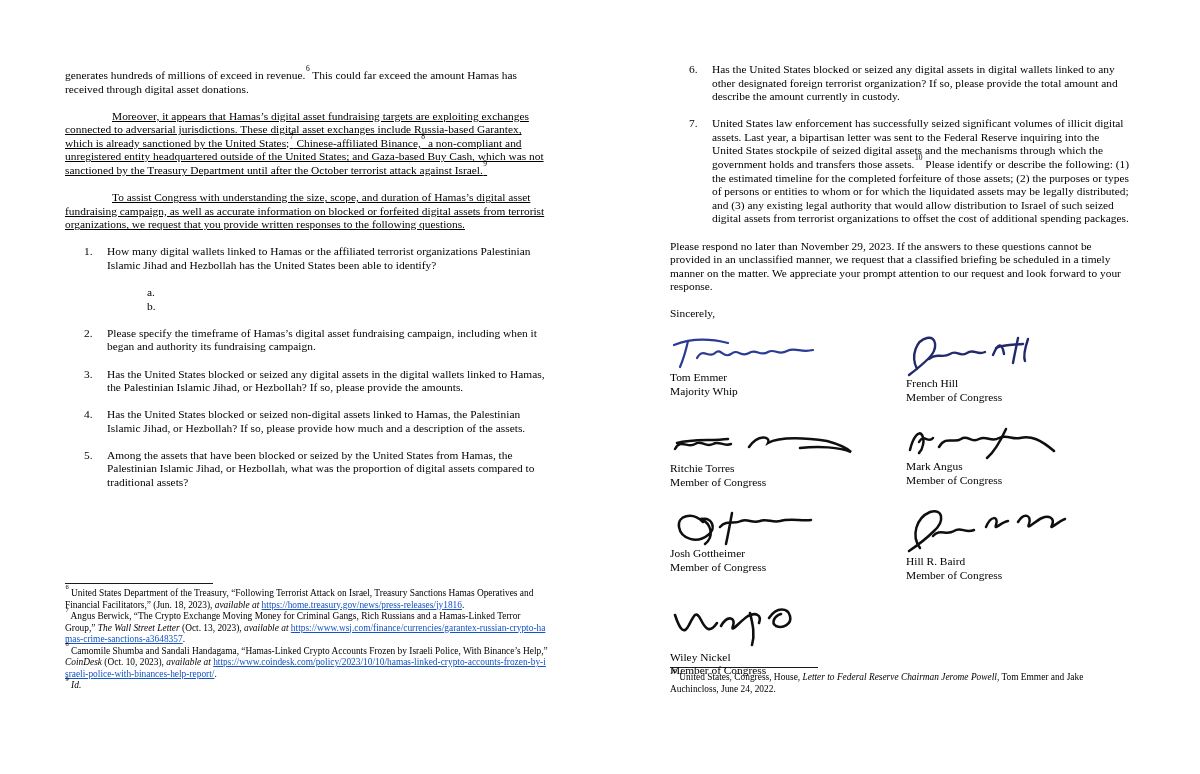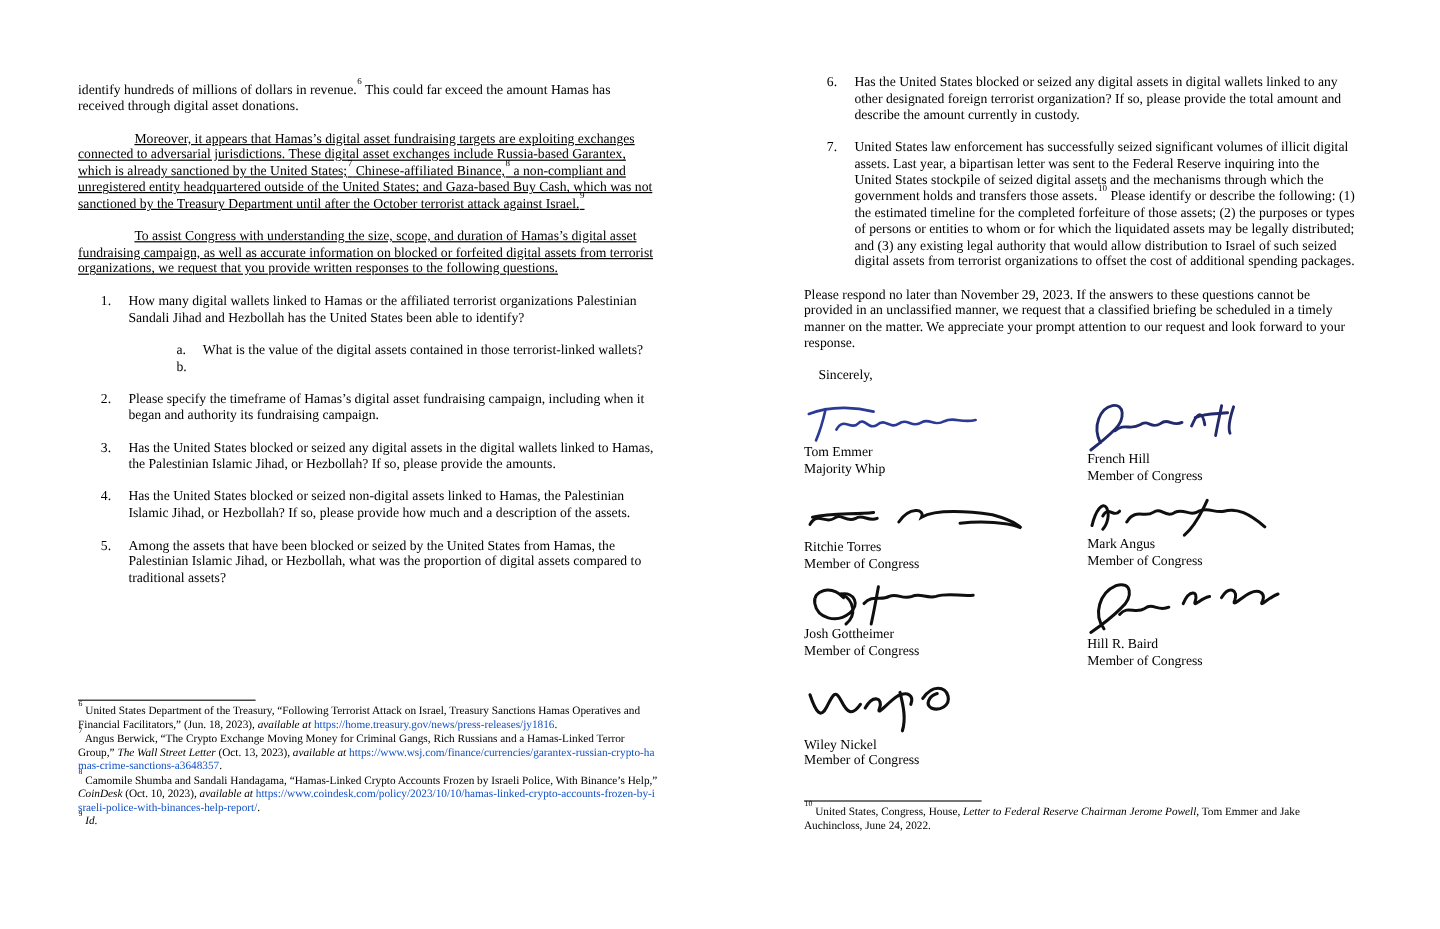--- a/index.html
+++ b/index.html
@@ -20,53 +20,52 @@
   .q{display:flex;margin:0 0 13.5px 0;padding-left:19px;}
   .qnum{width:23px;flex:none;}
   .qbody{flex:1;}
   .subs{margin-top:13.5px;}
   .sub{display:flex;padding-left:40px;}
   .subnum{width:22px;flex:none;}
   .subbody{flex:1;}
 
   sup{font-size:7.5px;line-height:0;position:relative;top:-3.5px;margin-left:0.5px;}
 
-  .link{color:#1352c4;word-break:break-all;cursor:pointer;}
+  .link{color:#1352c4;text-decoration:underline;word-break:break-all;cursor:pointer;}
 
   .fnblock{position:absolute;left:0;width:100%;font-size:9.4px;line-height:11.5px;}
   #page1 .fnblock{top:514px;}
   #page2 .fnblock{top:604px;}
   .fnrule{width:148px;border-top:1.3px solid #1a1a1a;margin:0 0 4px 0;}
   .fn{margin:0;}
   .fn sup{font-size:6.5px;top:-3px;}
 
   .closing{margin:0 0 13.5px 0;}
-  .sincerely{margin:0 0 2px 12px;}
+  .sincerely{margin:0 0 2px 0;}
 
-  .sig-grid{display:grid;grid-template-columns:236px 1fr;row-gap:8px;margin-top:14px;}
+  .sig-grid{display:grid;grid-template-columns:236px 1fr;row-gap:20px;margin-top:14px;}
   .sig-cell{position:relative;}
   .sig-svg{display:block;overflow:visible;margin:0 0 2px 0;}
   .signer-name,.signer-title{margin:0;}
 </style>
 </head>
 <body>
 
 <div class="page" id="page1">
   <div>
-      <div class="para"><span>identify hundreds of millions of dollars in revenue.</span><sup>6</sup><span> This could far exceed the amount Hamas has received through digital asset donations.</span></div>
+      <div class="para"><span>generates hundreds of millions of exceed in revenue.</span><sup>6</sup><span> This could far exceed the amount Hamas has received through digital asset donations.</span></div>
       <div class="para indent"><span>Moreover, it appears that Hamas’s digital asset fundraising targets are exploiting exchanges connected to adversarial jurisdictions. These digital asset exchanges include Russia-based Garantex, which is already sanctioned by the United States;</span><sup>7</sup><span> Chinese-affiliated Binance,</span><sup>8</sup><span> a non-compliant and unregistered entity headquartered outside of the United States; and Gaza-based Buy Cash, which was not sanctioned by the Treasury Department until after the October terrorist attack against Israel.</span><sup>9</sup></div>
       <div class="para indent"><span>To assist Congress with understanding the size, scope, and duration of Hamas’s digital asset fundraising campaign, as well as accurate information on blocked or forfeited digital assets from terrorist organizations, we request that you provide written responses to the following questions.</span></div>
     </div>
   <div>
       <div class="q">
         <div class="qnum">1.</div>
-        <div class="qbody"><span>How many digital wallets linked to Hamas or the affiliated terrorist organizations Palestinian Sandali Jihad and Hezbollah has the United States been able to identify?</span><div class="subs">
+        <div class="qbody"><span>How many digital wallets linked to Hamas or the affiliated terrorist organizations Palestinian Islamic Jihad and Hezbollah has the United States been able to identify?</span><div class="subs">
             <div class="sub">
               <div class="subnum">a.</div>
-              <div class="subbody"><span>What is the value of the digital assets contained in those terrorist-linked wallets?</span></div>
             </div>
             <div class="sub">
               <div class="subnum">b.</div>
             </div>
           </div></div>
       </div>
       <div class="q">
         <div class="qnum">2.</div>
         <div class="qbody"><span>Please specify the timeframe of Hamas’s digital asset fundraising campaign, including when it began and authority its fundraising campaign.</span></div>
       </div>

